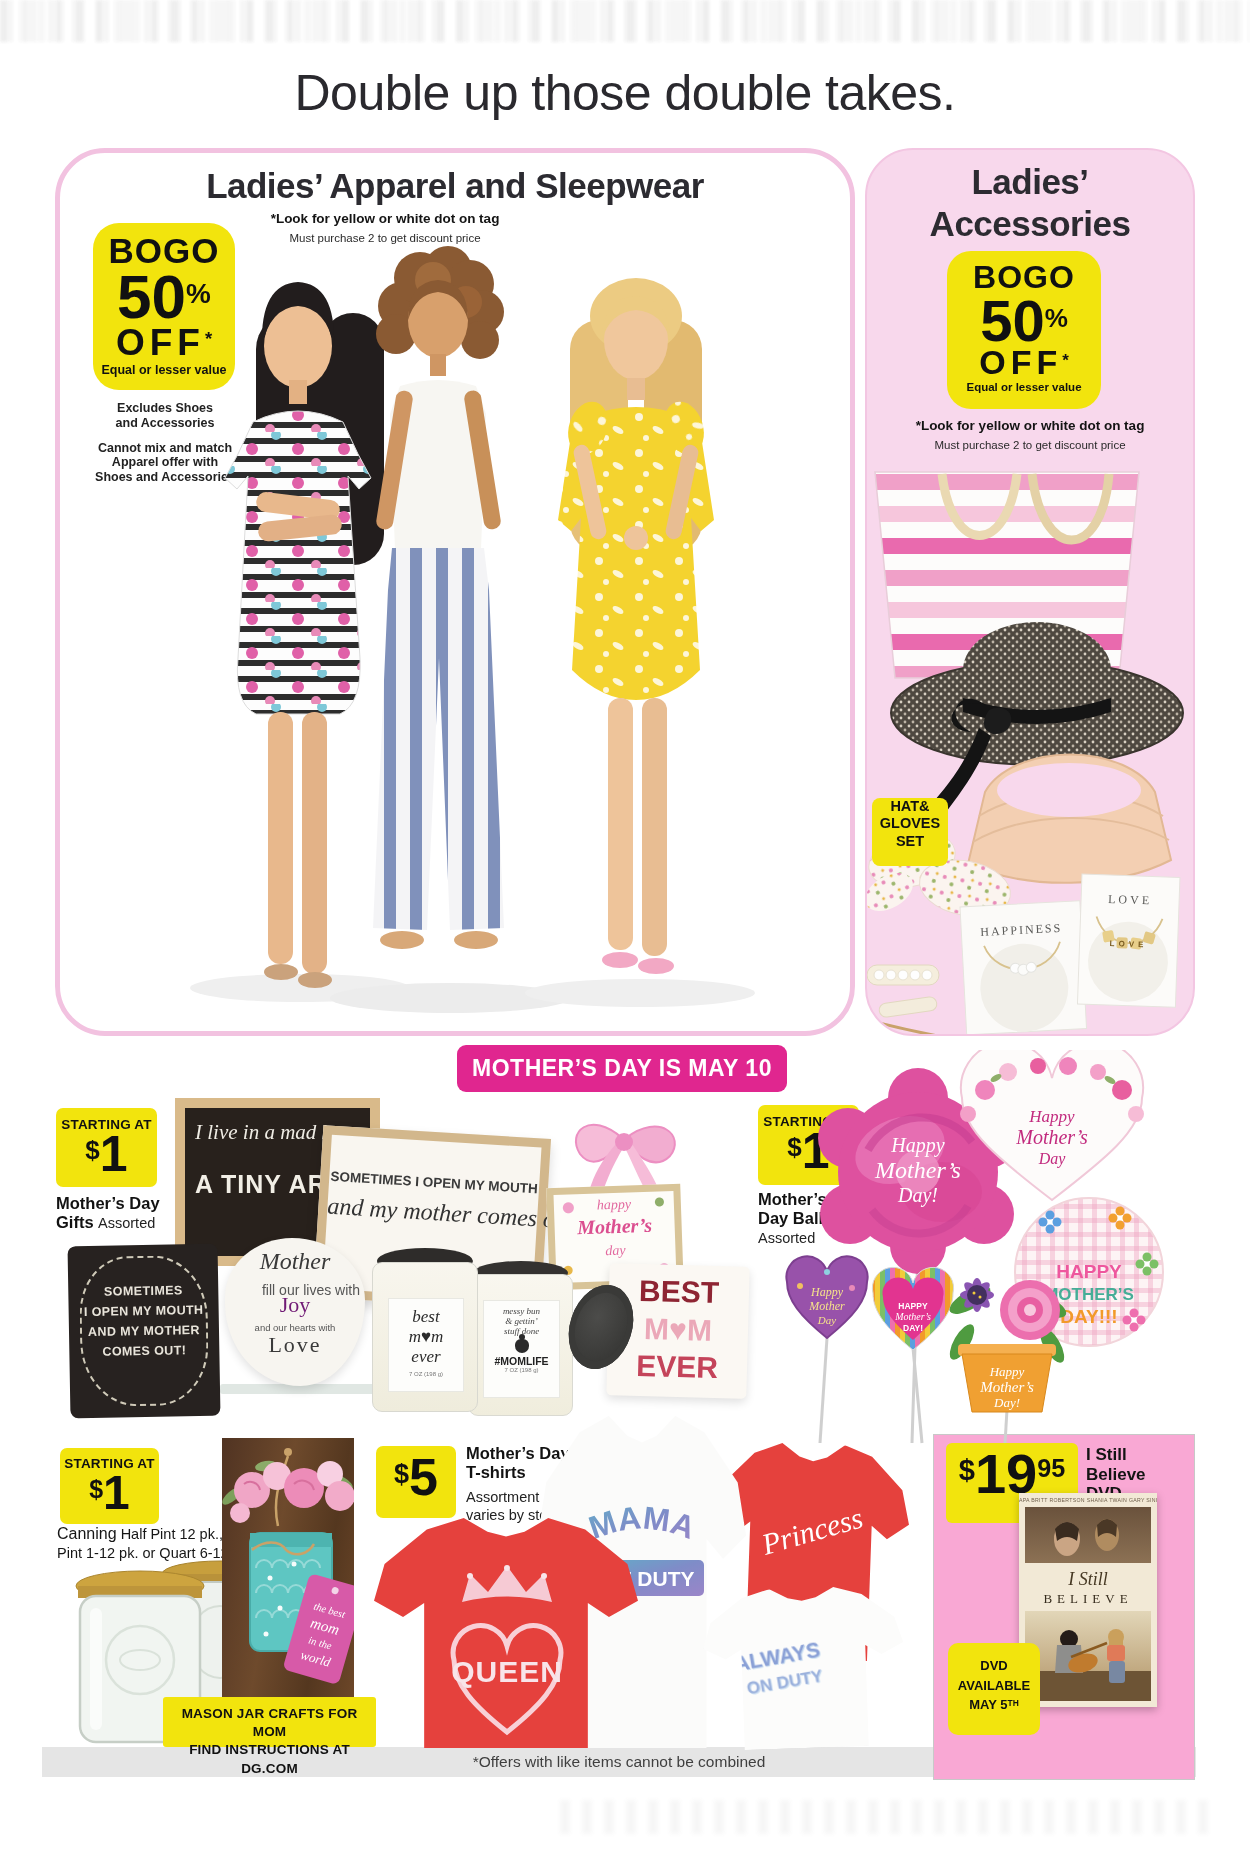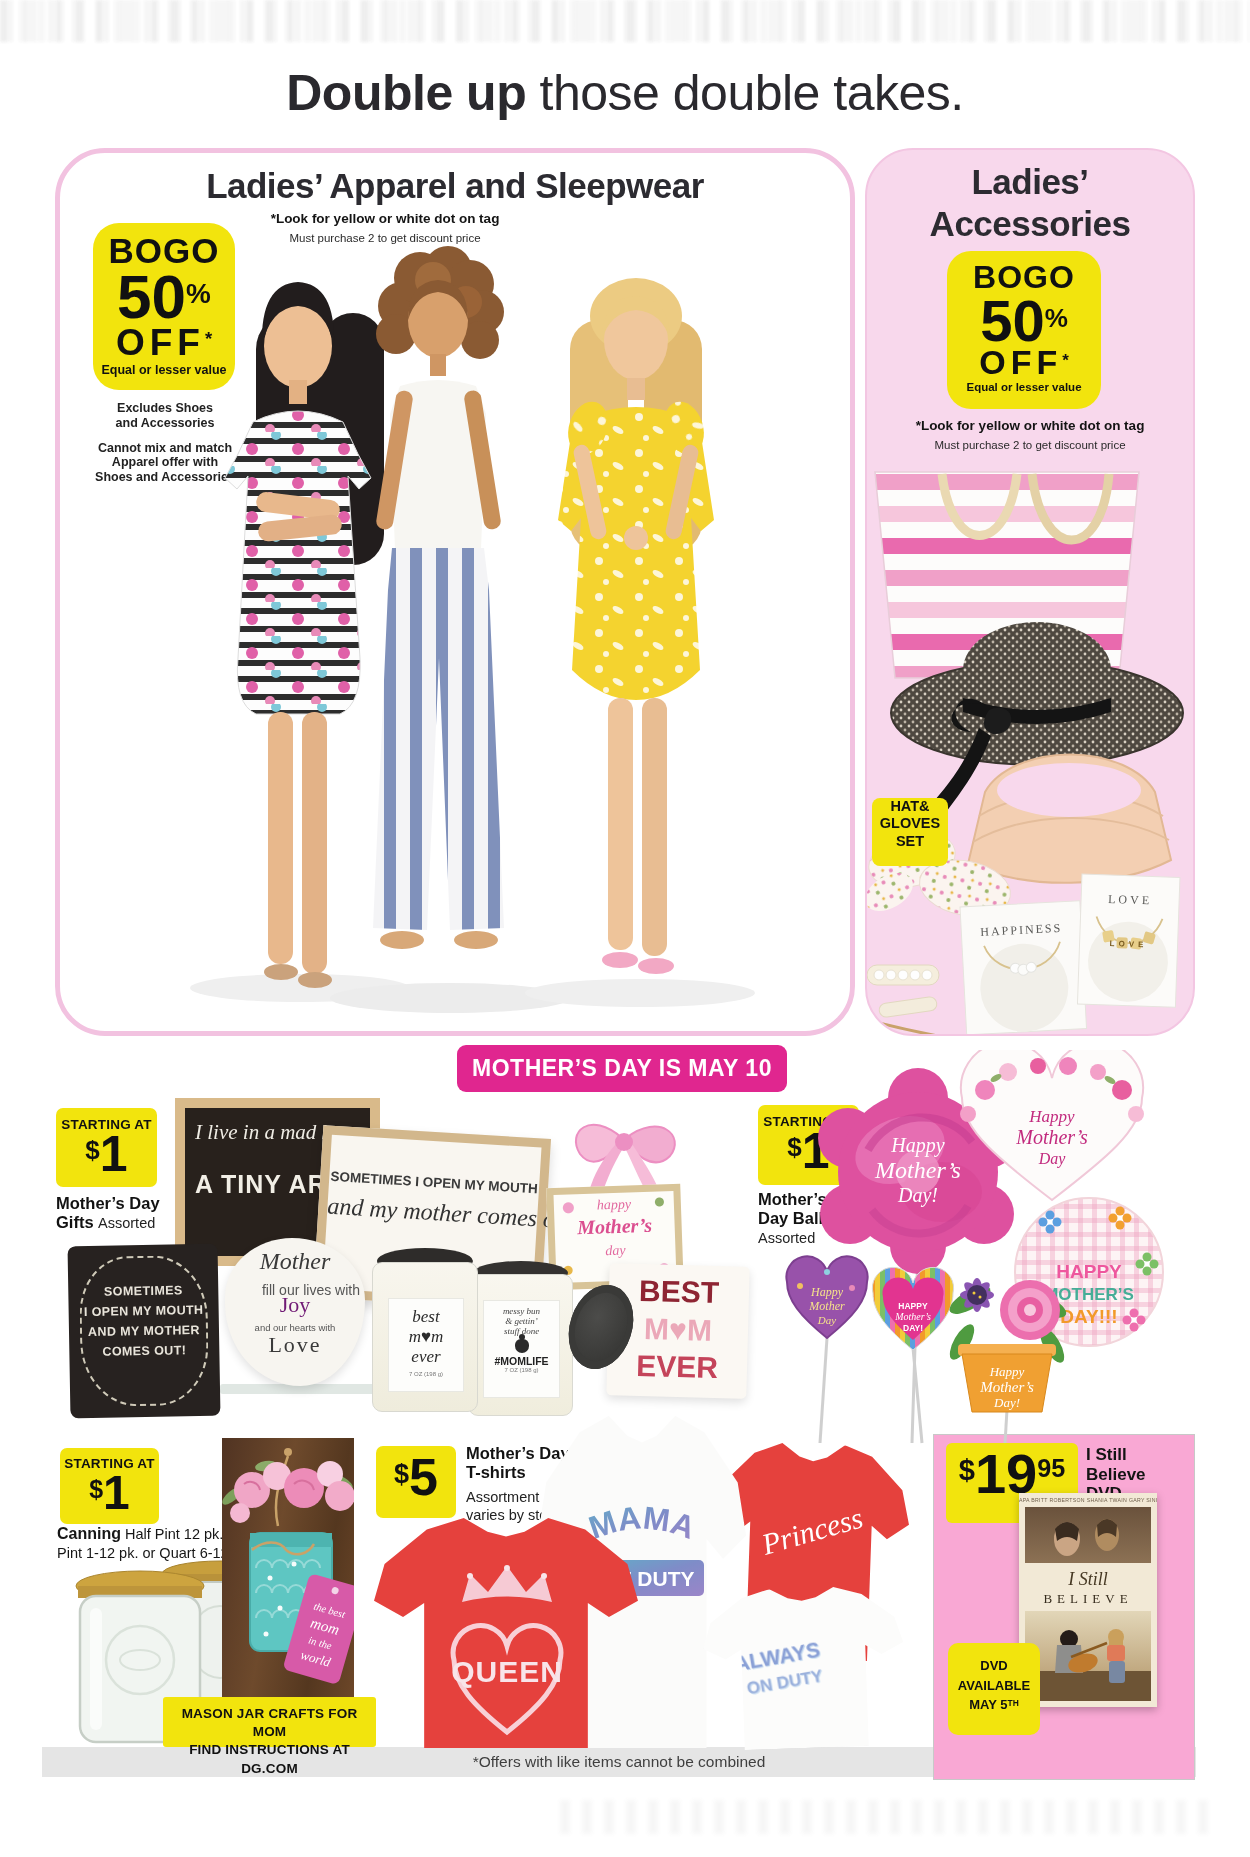--- a/index.html
+++ b/index.html
@@ -3,21 +3,21 @@
 <meta charset="utf-8">
 <style>
   html,body{margin:0;padding:0;background:#ffffff;}
   body{width:1250px;height:1857px;position:relative;font-family:"Liberation Sans",sans-serif;color:#1c1c1c;overflow:hidden;}
   .abs{position:absolute;}
   .ctr{text-align:center;}
   .script{font-family:"Liberation Serif",serif;font-style:italic;}
   .serif{font-family:"Liberation Serif",serif;}
   
   .headline{top:64px;left:0;width:1250px;text-align:center;font-size:50px;color:#2a292e;letter-spacing:-0.5px;}
-  .headline b{font-weight:700;text-align:center;}
+  .headline b{font-weight:400;text-align:center;}
   
   .panel-left{left:55px;top:148px;width:800px;height:888px;background:#ffffff;border:5px solid #f2c2e0;border-radius:50px;box-sizing:border-box;overflow:hidden;}
   .panel-right{left:865px;top:148px;width:330px;height:888px;background:#f8d8ec;border:2px solid #f3c6e2;border-radius:48px;box-sizing:border-box;overflow:hidden;}
   .panel-title{font-size:35px;font-weight:600;color:#2c2b31;letter-spacing:-0.5px;}
   .note-bold{font-size:13.5px;font-weight:700;color:#141414;}
   .note-reg{font-size:11.5px;color:#2a2a2a;}
   
   .bogo{background:#f2e40d;border-radius:26px;color:#111;text-align:center;}
   .bogo .l1{font-weight:800;letter-spacing:1px;}
   .bogo .l2{font-weight:800;line-height:.85;}
@@ -525,21 +525,21 @@
     <text x="307" y="342" text-anchor="middle" font-family="Liberation Serif,serif" font-style="italic" font-size="15" fill="#fff">Mother’s</text>
     <text x="307" y="357" text-anchor="middle" font-family="Liberation Serif,serif" font-style="italic" font-size="13" fill="#fff">Day!</text>
   </g>
 </svg>
 
 <div class="abs ybadge" style="left:60px;top:1448px;width:99px;height:76px;">
   <div class="sa-label" style="padding-top:8px;">STARTING AT</div>
   <div class="sa-price" style="font-size:48px;"><span class="cur">$</span><span>1</span></div>
 </div>
 <div class="abs" style="left:57px;top:1524px;width:220px;font-size:14.5px;line-height:1.25;color:#161616;">
-  <span style="font-weight:700;font-size:16px;">Canning</span><span> Half Pint 12 pk.,</span>
+  <span style="font-weight:400;font-size:16px;">Canning</span><span> Half Pint 12 pk.,</span>
   <div>Pint 1-12 pk. or Quart 6-12 pk.</div>
 </div>
 
 <svg class="abs" style="left:48px;top:1556px;" width="300" height="192" viewBox="0 0 300 192">
   <g>
     <ellipse cx="172" cy="18" rx="58" ry="13" fill="#c79f3d" stroke="#a8842e"></ellipse>
     <rect x="116" y="18" width="112" height="10" fill="#b9923a"></rect>
     <rect x="118" y="26" width="108" height="140" rx="14" fill="#eef2ee" stroke="#c2cac2" stroke-width="2"></rect>
     <ellipse cx="172" cy="86" rx="30" ry="36" fill="none" stroke="#d6ded6" stroke-width="2"></ellipse>
     <rect x="128" y="36" width="10" height="118" rx="5" fill="#ffffff" opacity=".6"></rect>

